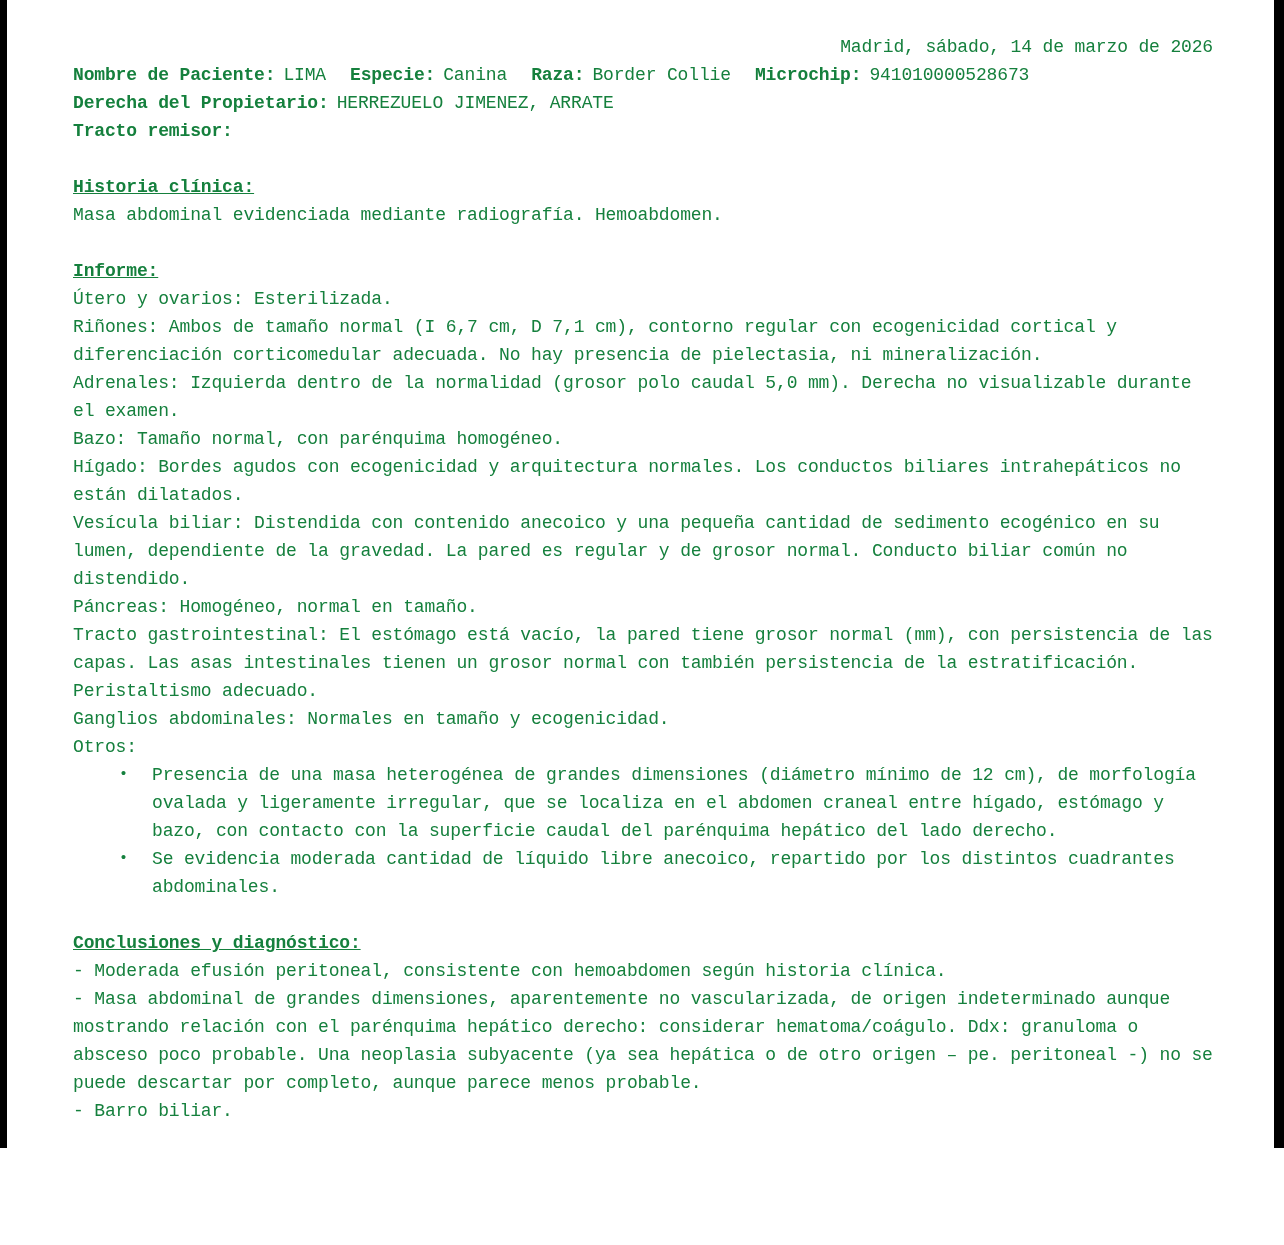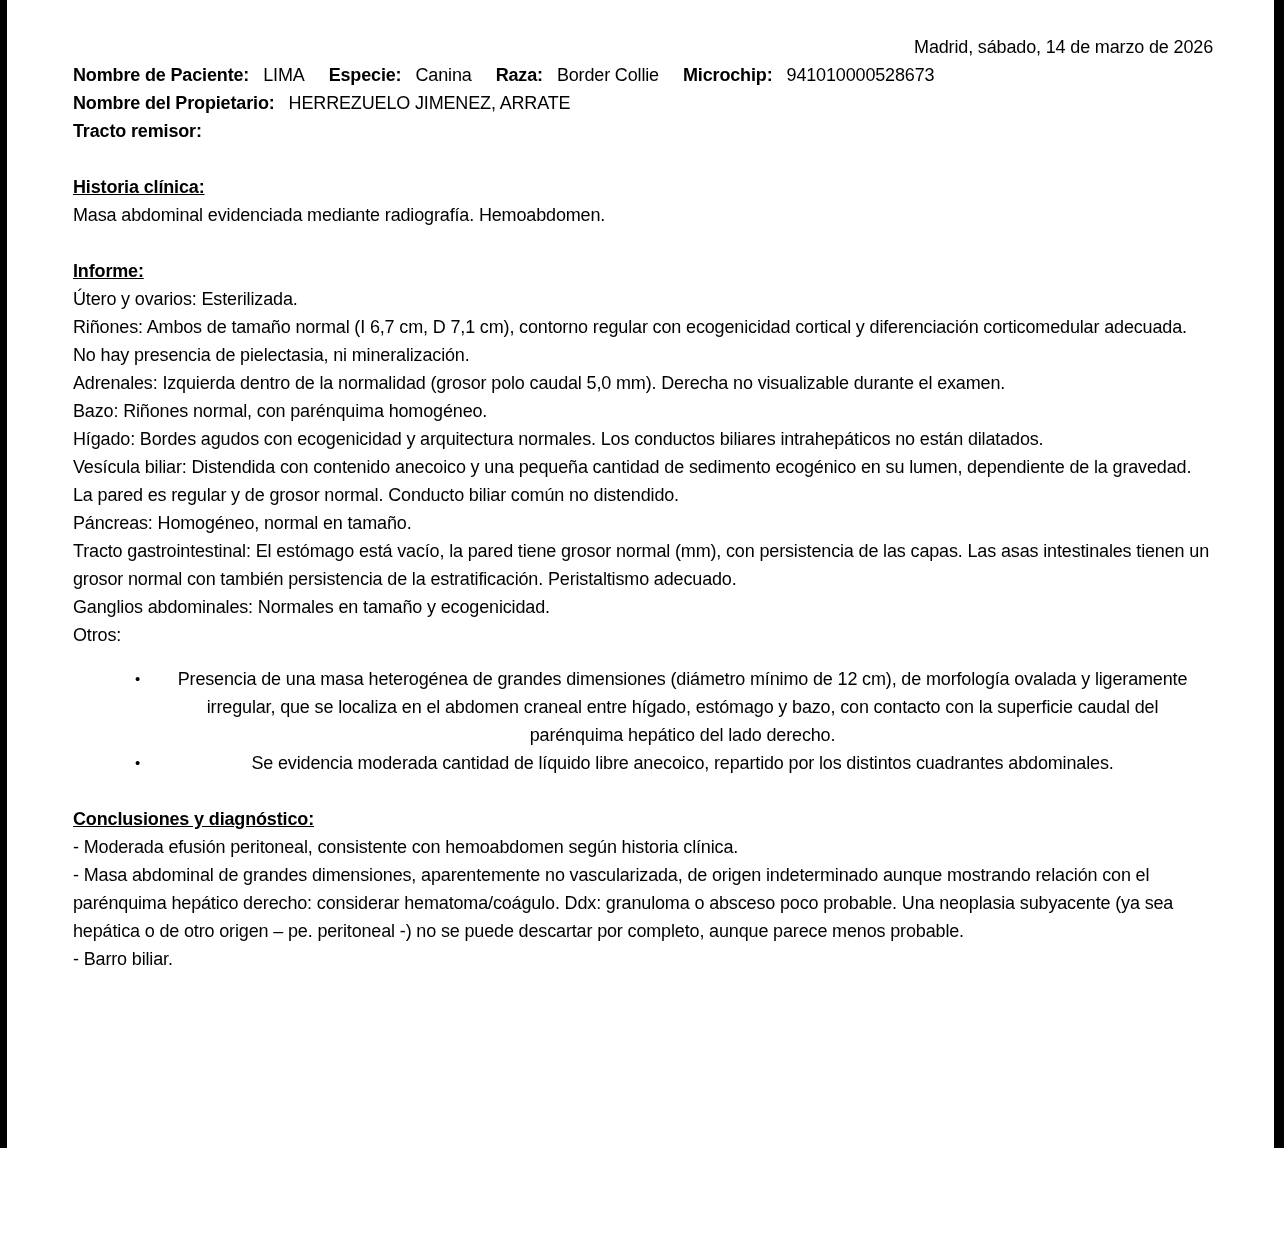--- a/index.html
+++ b/index.html
@@ -6,22 +6,22 @@
     margin: 0;
     padding: 0;
     background: #ffffff;
   }
   .page {
     position: relative;
     width: 1284px;
     height: 1148px;
     background: #ffffff;
     overflow: hidden;
-    font-family: Liberation Sans, sans-serif;
-    color: #000000;
+    font-family: Liberation Mono, monospace;
+    color: #15803d;
   }
   .edge-strip {
     position: absolute;
     top: 0;
     height: 100%;
     background: #000000;
   }
   .edge-strip.left  { left: 0;  width: 7px;  }
   .edge-strip.right { right: 0; width: 10px; }
 
@@ -37,33 +37,32 @@
   .content p { margin: 0; }
 
   .date-line { text-align: right; }
 
   .patient-line  { margin-top: 22px; }
   .owner-line    { margin-top: 14px; }
   .referrer-line { margin-top: 15px; }
 
   .info-group { margin-right: 24px; white-space: nowrap; }
   .info-label { font-weight: bold; text-align: right; }
-  .info-value { margin-left: 14px; }
+  .info-value { margin-left: 8px; }
 
   .section { margin-top: 28px; }
   .section-heading {
     font-weight: bold;
     text-decoration: underline;
   }
 
   .report-bullets {
-    margin: 16px;
+    margin: 0;
     padding: 0;
     list-style: none;
-    text-align: center;
   }
   .report-bullets li {
     position: relative;
     padding-left: 79px;
   }
   .report-bullets li::before {
     content: "\2022";
     position: absolute;
     left: 46px;
     top: 0;
@@ -77,35 +76,35 @@
 <div class="page">
   <div class="edge-strip left"></div>
   <div class="edge-strip right"></div>
 
   <div class="content">
 
     <p class="date-line">Madrid, sábado, 14 de marzo de 2026</p>
 
     <p class="patient-line"><span class="info-group"><span class="info-label">Nombre de Paciente:</span><span class="info-value">LIMA</span></span><span class="info-group"><span class="info-label">Especie:</span><span class="info-value">Canina</span></span><span class="info-group"><span class="info-label">Raza:</span><span class="info-value">Border Collie</span></span><span class="info-group"><span class="info-label">Microchip:</span><span class="info-value">941010000528673</span></span></p>
 
-    <p class="owner-line"><span class="info-label">Nombre del Propietario:</span><span class="info-value">HERREZUELO JIMENEZ, ARRATE</span></p>
+    <p class="owner-line"><span class="info-label">Derecha del Propietario:</span><span class="info-value">HERREZUELO JIMENEZ, ARRATE</span></p>
 
     <p class="referrer-line"><span class="info-label">Tracto remisor:</span><span class="info-value"></span></p>
 
     <div class="section">
       <p class="section-heading">Historia clínica:</p>
       <p>Masa abdominal evidenciada mediante radiografía. Hemoabdomen.</p>
     </div>
 
     <div class="section">
       <p class="section-heading">Informe:</p>
       <p>Útero y ovarios: Esterilizada.</p>
       <p>Riñones: Ambos de tamaño normal (I 6,7 cm, D 7,1 cm), contorno regular con ecogenicidad cortical y diferenciación corticomedular adecuada. No hay presencia de pielectasia, ni mineralización.</p>
       <p>Adrenales: Izquierda dentro de la normalidad (grosor polo caudal 5,0 mm). Derecha no visualizable durante el examen.</p>
-      <p>Bazo: Riñones normal, con parénquima homogéneo.</p>
+      <p>Bazo: Tamaño normal, con parénquima homogéneo.</p>
       <p>Hígado: Bordes agudos con ecogenicidad y arquitectura normales. Los conductos biliares intrahepáticos no están dilatados.</p>
       <p>Vesícula biliar: Distendida con contenido anecoico y una pequeña cantidad de sedimento ecogénico en su lumen, dependiente de la gravedad. La pared es regular y de grosor normal. Conducto biliar común no distendido.</p>
       <p>Páncreas: Homogéneo, normal en tamaño.</p>
       <p>Tracto gastrointestinal: El estómago está vacío, la pared tiene grosor normal (mm), con persistencia de las capas. Las asas intestinales tienen un grosor normal con también persistencia de la estratificación. Peristaltismo adecuado.</p>
       <p>Ganglios abdominales: Normales en tamaño y ecogenicidad.</p>
       <p>Otros:</p>
       <ul class="report-bullets">
         <li>Presencia de una masa heterogénea de grandes dimensiones (diámetro mínimo de 12 cm), de morfología ovalada y ligeramente irregular, que se localiza en el abdomen craneal entre hígado, estómago y bazo, con contacto con la superficie caudal del parénquima hepático del lado derecho.</li>
         <li>Se evidencia moderada cantidad de líquido libre anecoico, repartido por los distintos cuadrantes abdominales.</li>
       </ul>

